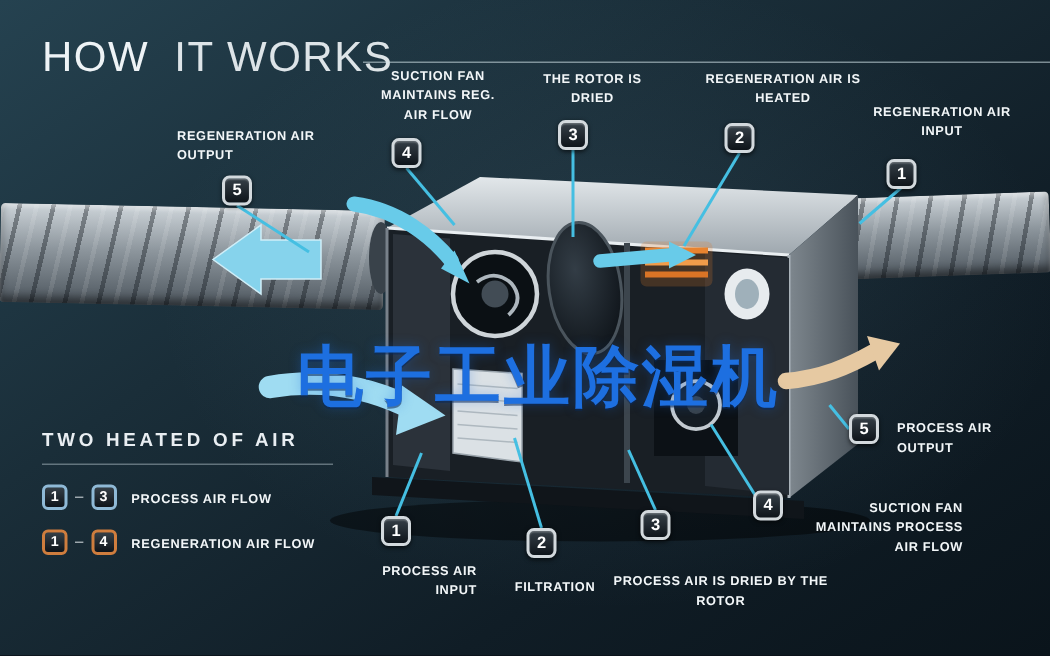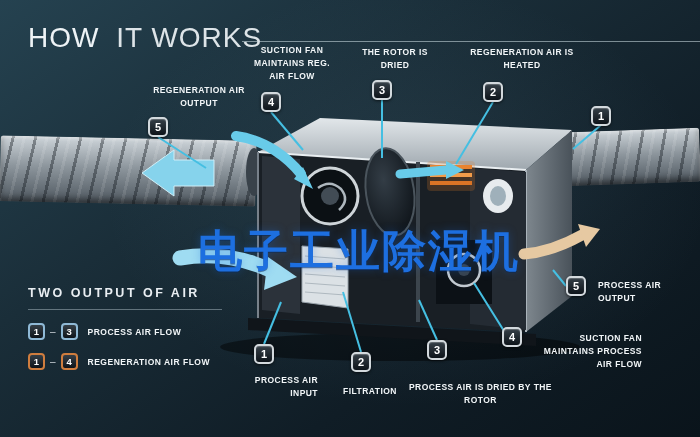--- a/index.html
+++ b/index.html
@@ -160,24 +160,25 @@
   </svg>
 
   <div class="watermark">电子工业除湿机</div>
 
   <div class="title">
     <span class="t-bold">HOW</span>
     <span class="t-light">IT WORKS</span>
   </div>
   <div class="title-rule"></div>
 
-  <div class="callout-label" style="left:149px;top:84px;width:100px;text-align:center">REGENERATION AIR OUTPUT</div>
+  <div class="callout-label" style="left:118px;top:84px;width:100px;text-align:left">REGENERATION AIR OUTPUT</div>
   <div class="callout-label" style="left:246px;top:44px;width:92px;text-align:center">SUCTION FAN MAINTAINS REG. AIR FLOW</div>
   <div class="callout-label" style="left:352px;top:46px;width:86px;text-align:center">THE ROTOR IS DRIED</div>
   <div class="callout-label" style="left:462px;top:46px;width:120px;text-align:center">REGENERATION AIR IS HEATED</div>
+  <div class="callout-label" style="left:578px;top:68px;width:100px;text-align:center">REGENERATION AIR INPUT</div>
 
   <div class="badge" style="left:148px;top:117px">
       <span>5</span>
     </div>
   <div class="badge" style="left:261px;top:92px">
       <span>4</span>
     </div>
   <div class="badge" style="left:372px;top:80px">
       <span>3</span>
     </div>
@@ -204,21 +205,21 @@
       <span>3</span>
     </div>
   <div class="badge" style="left:502px;top:327px">
       <span>4</span>
     </div>
   <div class="badge" style="left:566px;top:276px">
       <span>5</span>
     </div>
 
   <div class="legend">
-    <div class="legend-title">TWO OUTPUT OF AIR</div>
+    <div class="legend-title">TWO HEATED OF AIR</div>
     <div class="legend-rule"></div>
     <div class="legend-row">
       <span class="lbadge blue">1</span>
       <span class="ldash">–</span>
       <span class="lbadge blue">3</span>
       <span class="llabel">PROCESS AIR FLOW</span>
     </div>
     <div class="legend-row">
       <span class="lbadge orange">1</span>
       <span class="ldash">–</span>

